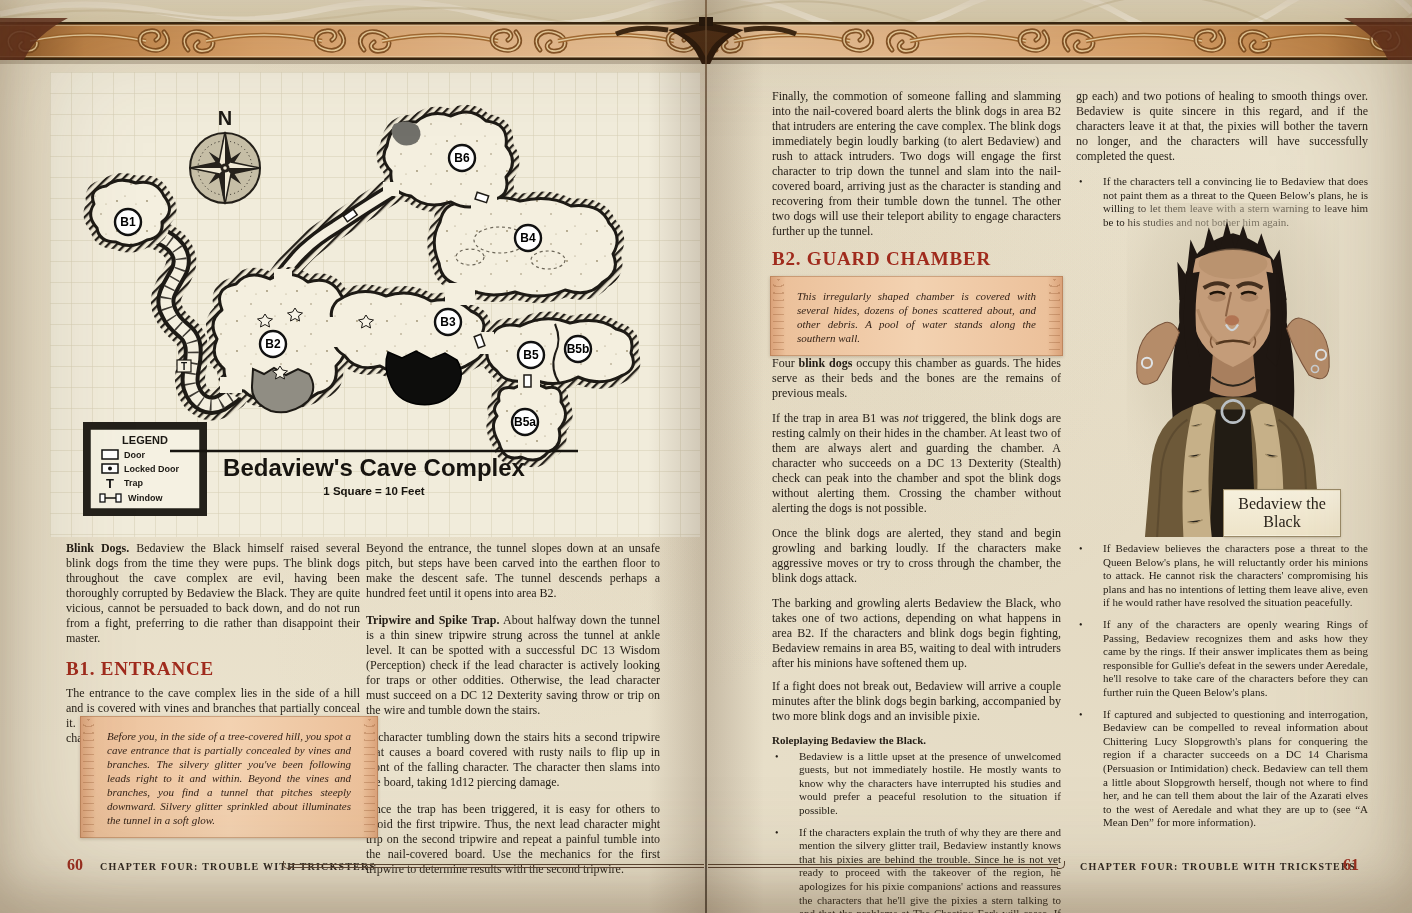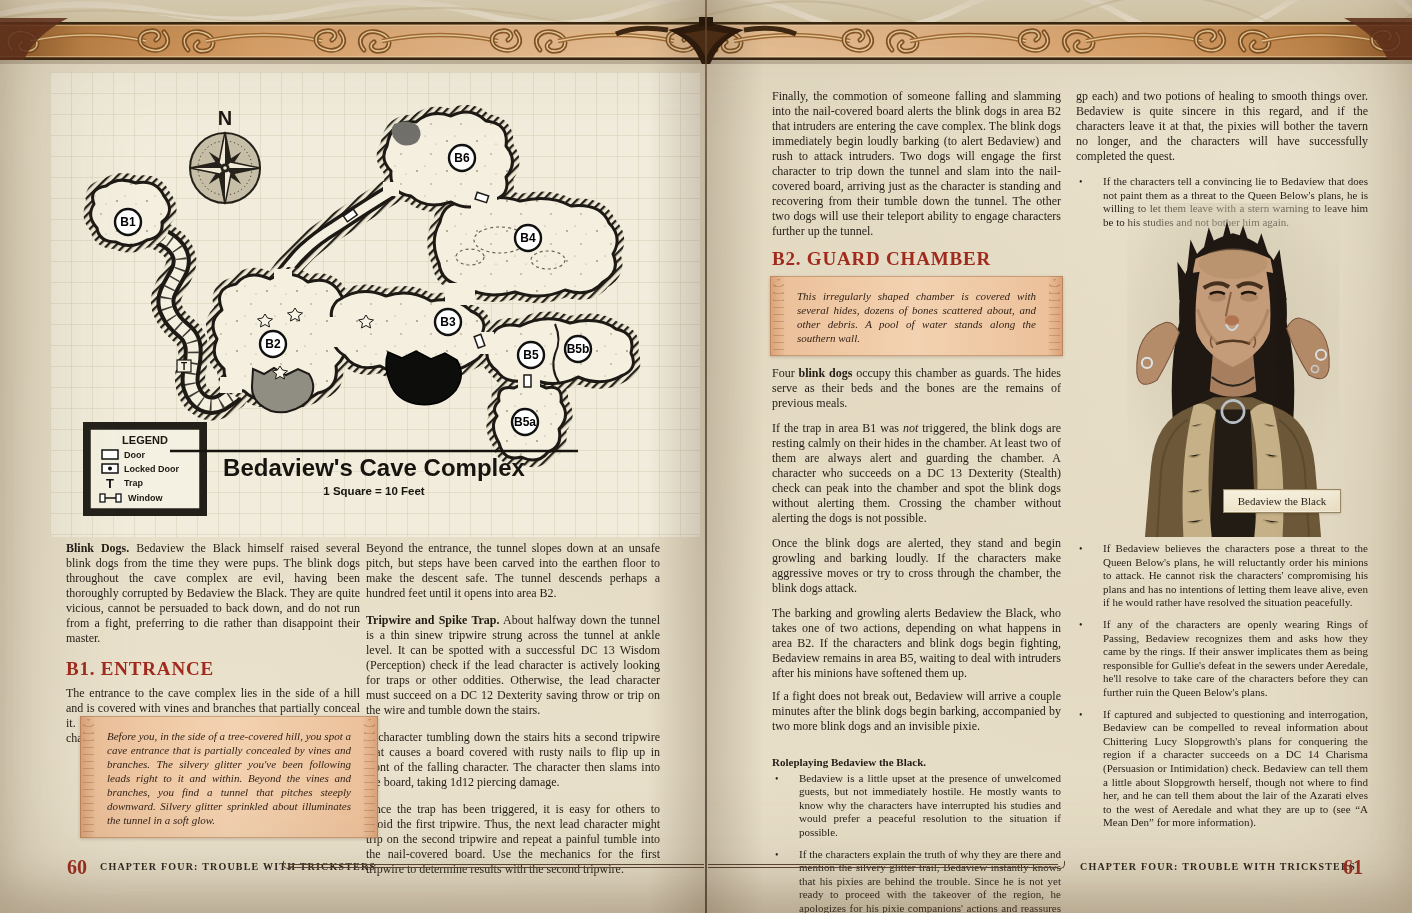--- a/index.html
+++ b/index.html
@@ -45,23 +45,23 @@
   .readaloud::after{right:3px}
 
   .bullet{display:flex;margin:0 0 8px;}
   .bullet-dot{flex:0 0 24px;font-size:10px;line-height:13.6px;padding-left:3px;color:#221c15;}
   .bullet-text{flex:1;font-size:11px;line-height:13.6px;color:#221c15;text-align:justify;}
 
   .portrait{position:absolute;left:1126px;top:203px;width:214px;height:334px;z-index:4;}
   .caption{position:absolute;left:1224px;top:490px;width:108px;z-index:6;
     background:linear-gradient(#f6f0dd,#eee4c9);border:1px solid #97876400;
     outline:1px solid #9a8a68;box-shadow:0 1px 3px rgba(40,25,10,.35);
-    font-size:11px;text-align:center;padding:4px 3px;color:#2a241c;}
-
-  .footer-num{position:absolute;top:856px;font-size:20px;font-weight:bold;color:#9e2c1f;z-index:10;}
+    font-size:16px;text-align:center;padding:4px 3px;color:#2a241c;}
+
+  .footer-num{position:absolute;top:856px;font-size:16px;font-weight:bold;color:#9e2c1f;z-index:10;}
   .footer-chapter{position:absolute;top:861px;font-size:10px;font-weight:bold;letter-spacing:1.2px;
     color:#2c2620;text-transform:uppercase;z-index:10;white-space:nowrap;}
   .footer-rule{position:absolute;top:864px;height:2px;z-index:10;
     border-top:1px solid #5a4331;border-bottom:1px solid #5a4331;}
   .hook-l::before{content:"";position:absolute;left:-7px;top:-4px;width:7px;height:7px;
     border-left:1px solid #5a4331;border-bottom:1px solid #5a4331;border-radius:0 0 0 5px;}
   .hook-r::after{content:"";position:absolute;right:-7px;top:-4px;width:7px;height:7px;
     border-right:1px solid #5a4331;border-bottom:1px solid #5a4331;border-radius:0 0 5px 0;}
 </style>
 </head>
@@ -286,27 +286,27 @@
 <div class="col" style="left:366px;top:541px;width:294px;">
   <p class="para">Beyond the entrance, the tunnel slopes down at an unsafe pitch, but steps have been carved into the earthen floor to make the descent safe. The tunnel descends perhaps a hundred feet until it opens into area B2.</p>
   <p class="para" style="margin-top:12px"><span class="b">Tripwire and Spike Trap.</span><span> About halfway down the tunnel is a thin sinew tripwire strung across the tunnel at ankle level. It can be spotted with a successful DC 13 Wisdom (Perception) check if the lead character is actively looking for traps or other oddities. Otherwise, the lead character must succeed on a DC 12 Dexterity saving throw or trip on the wire and tumble down the stairs.</span></p>
   <p class="para" style="margin-top:12px">A character tumbling down the stairs hits a second tripwire that causes a board covered with rusty nails to flip up in front of the falling character. The character then slams into the board, taking 1d12 piercing damage.</p>
   <p class="para" style="margin-top:12px">Once the trap has been triggered, it is easy for others to avoid the first tripwire. Thus, the next lead character might trip on the second tripwire and repeat a painful tumble into the nail-covered board. Use the mechanics for the first tripwire to determine results with the second tripwire.</p>
 </div>
 
 <div class="col" style="left:772px;top:89px;width:289px;">
   <p class="para">Finally, the commotion of someone falling and slamming into the nail-covered board alerts the blink dogs in area B2 that intruders are entering the cave complex. The blink dogs immediately begin loudly barking (to alert Bedaview) and rush to attack intruders. Two dogs will engage the first character to trip down the tunnel and slam into the nail-covered board, arriving just as the character is standing and recovering from their tumble down the tunnel. The other two dogs will use their teleport ability to engage characters further up the tunnel.</p>
   <div class="area-heading" style="margin-top:9px">B2. Guard Chamber</div>
-  <div class="readaloud" style="position:relative;left:-2px;width:293px;box-sizing:border-box;margin:2px 0 10px;">This irregularly shaped chamber is covered with several hides, dozens of bones scattered about, and other debris. A pool of water stands along the southern wall.</div>
+  <div class="readaloud" style="position:relative;left:-2px;width:293px;box-sizing:border-box;margin:2px 0 0;">This irregularly shaped chamber is covered with several hides, dozens of bones scattered about, and other debris. A pool of water stands along the southern wall.</div>
   <p class="para"><span>Four </span><span class="b">blink dogs</span><span> occupy this chamber as guards. The hides serve as their beds and the bones are the remains of previous meals.</span></p>
   <p class="para" style="margin-top:10px"><span>If the trap in area B1 was </span><span class="i">not</span><span> triggered, the blink dogs are resting calmly on their hides in the chamber. At least two of them are always alert and guarding the chamber. A character who succeeds on a DC 13 Dexterity (Stealth) check can peak into the chamber and spot the blink dogs without alerting them. Crossing the chamber without alerting the dogs is not possible.</span></p>
   <p class="para" style="margin-top:10px">Once the blink dogs are alerted, they stand and begin growling and barking loudly. If the characters make aggressive moves or try to cross through the chamber, the blink dogs attack.</p>
   <p class="para" style="margin-top:10px">The barking and growling alerts Bedaview the Black, who takes one of two actions, depending on what happens in area B2. If the characters and blink dogs begin fighting, Bedaview remains in area B5, waiting to deal with intruders after his minions have softened them up.</p>
   <p class="para" style="margin-top:0">If a fight does not break out, Bedaview will arrive a couple minutes after the blink dogs begin barking, accompanied by two more blink dogs and an invisible pixie.</p>
-  <div class="bold-lead" style="margin-top:22px">Roleplaying Bedaview the Black.</div>
+  <div class="bold-lead" style="margin-top:10px">Roleplaying Bedaview the Black.</div>
   <div class="bullet">
     <span class="bullet-dot">•</span>
     <span class="bullet-text">Bedaview is a little upset at the presence of unwelcomed guests, but not immediately hostile. He mostly wants to know why the characters have interrupted his studies and would prefer a peaceful resolution to the situation if possible.</span>
   </div>
   <div class="bullet">
     <span class="bullet-dot">•</span>
     <span class="bullet-text">If the characters explain the truth of why they are there and mention the silvery glitter trail, Bedaview instantly knows that his pixies are behind the trouble. Since he is not yet ready to proceed with the takeover of the region, he apologizes for his pixie companions' actions and reassures the characters that he'll give the pixies a stern talking to and that the problems at The Cheating Fork will cease. If pressed on the matter, Bedaview is even willing to give them four silver coasters (worth 25</span>
   </div>
 </div>
 

